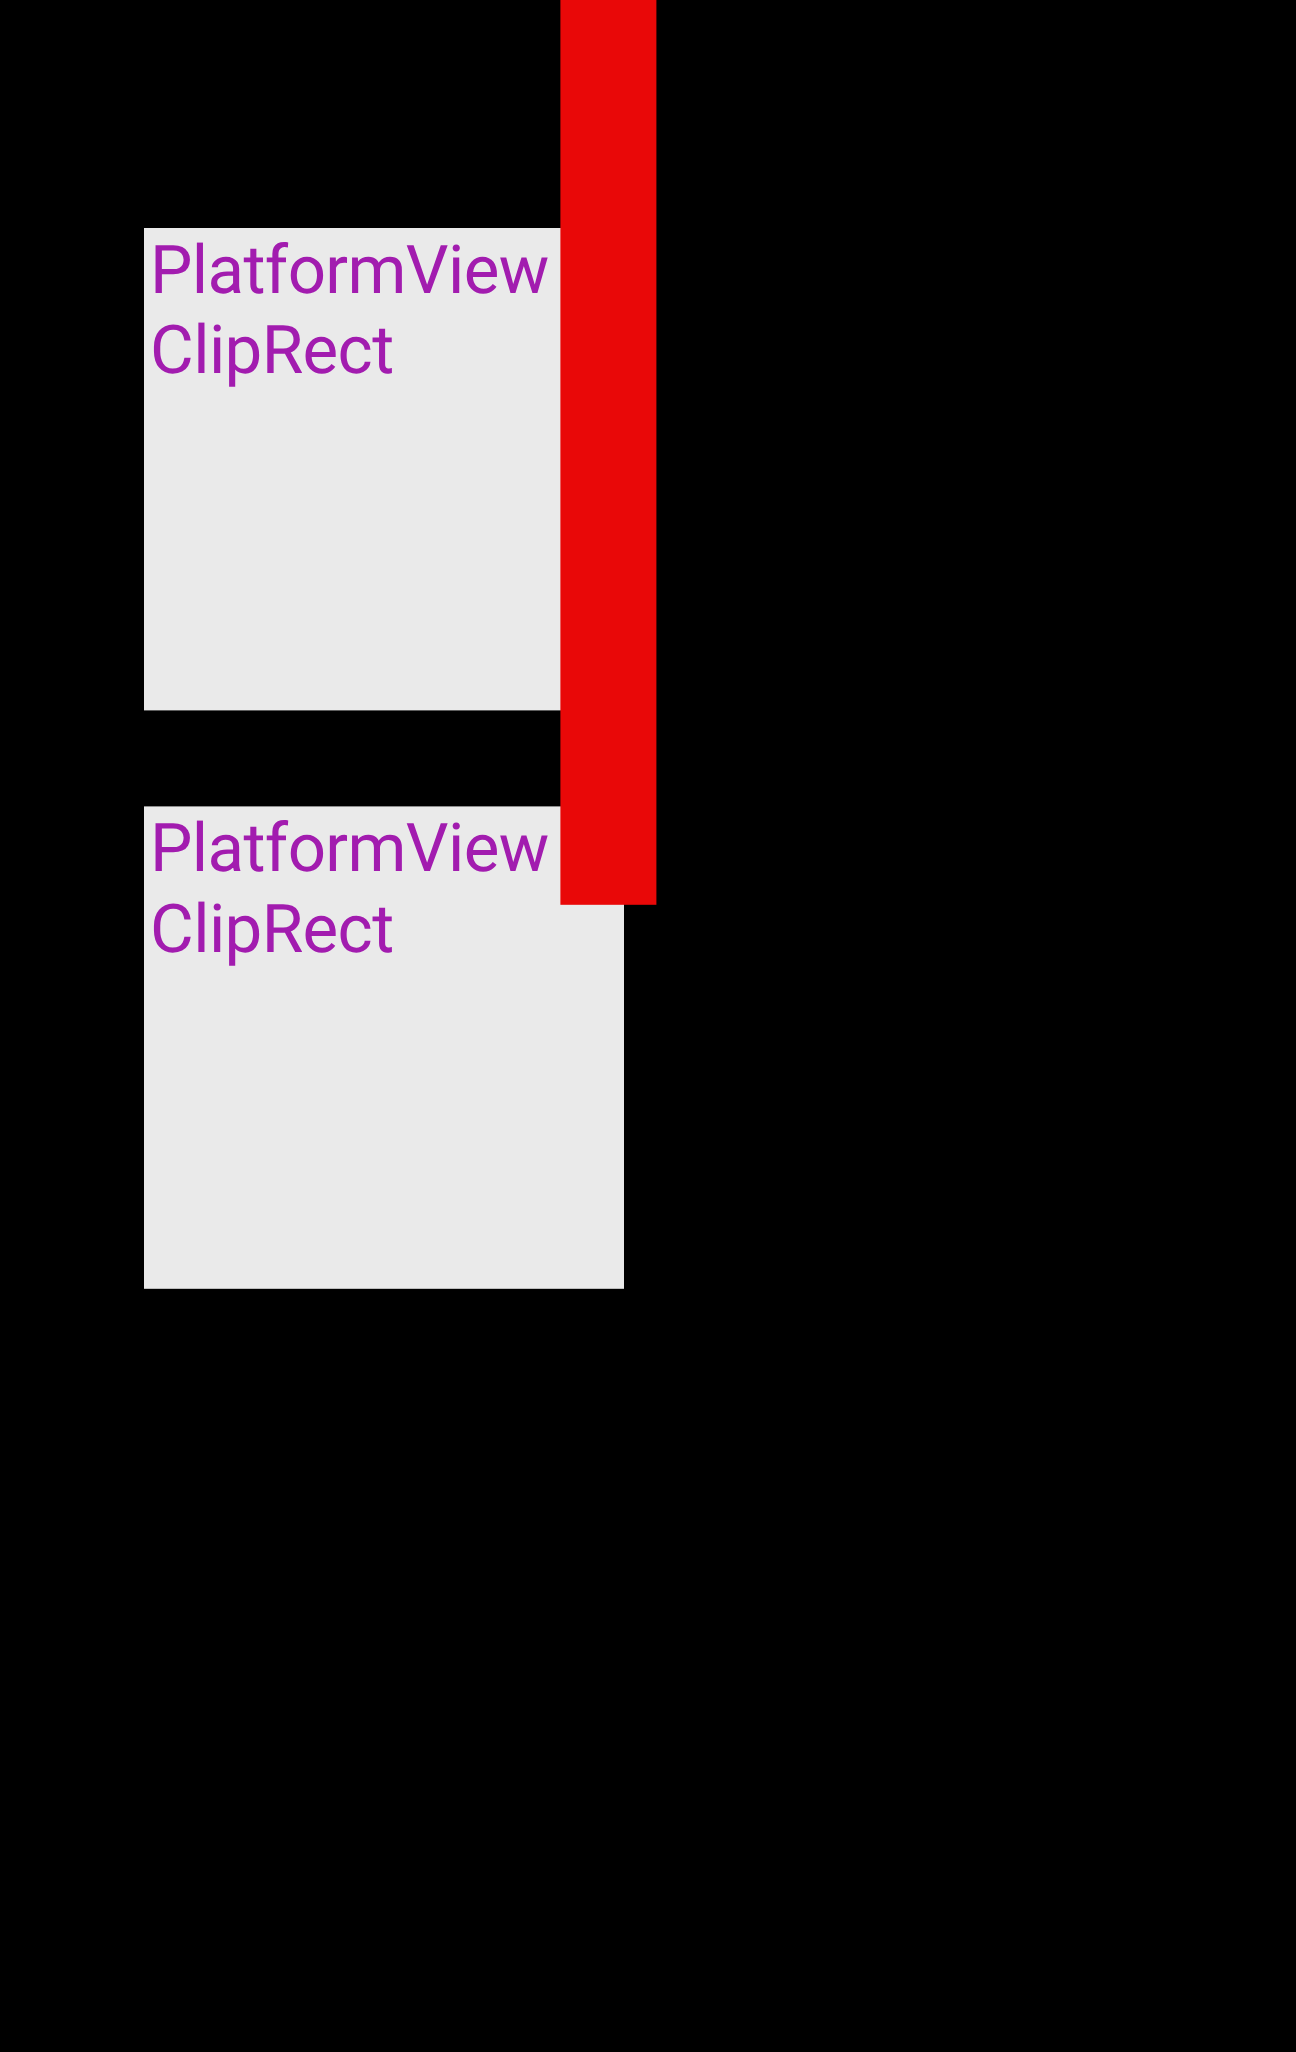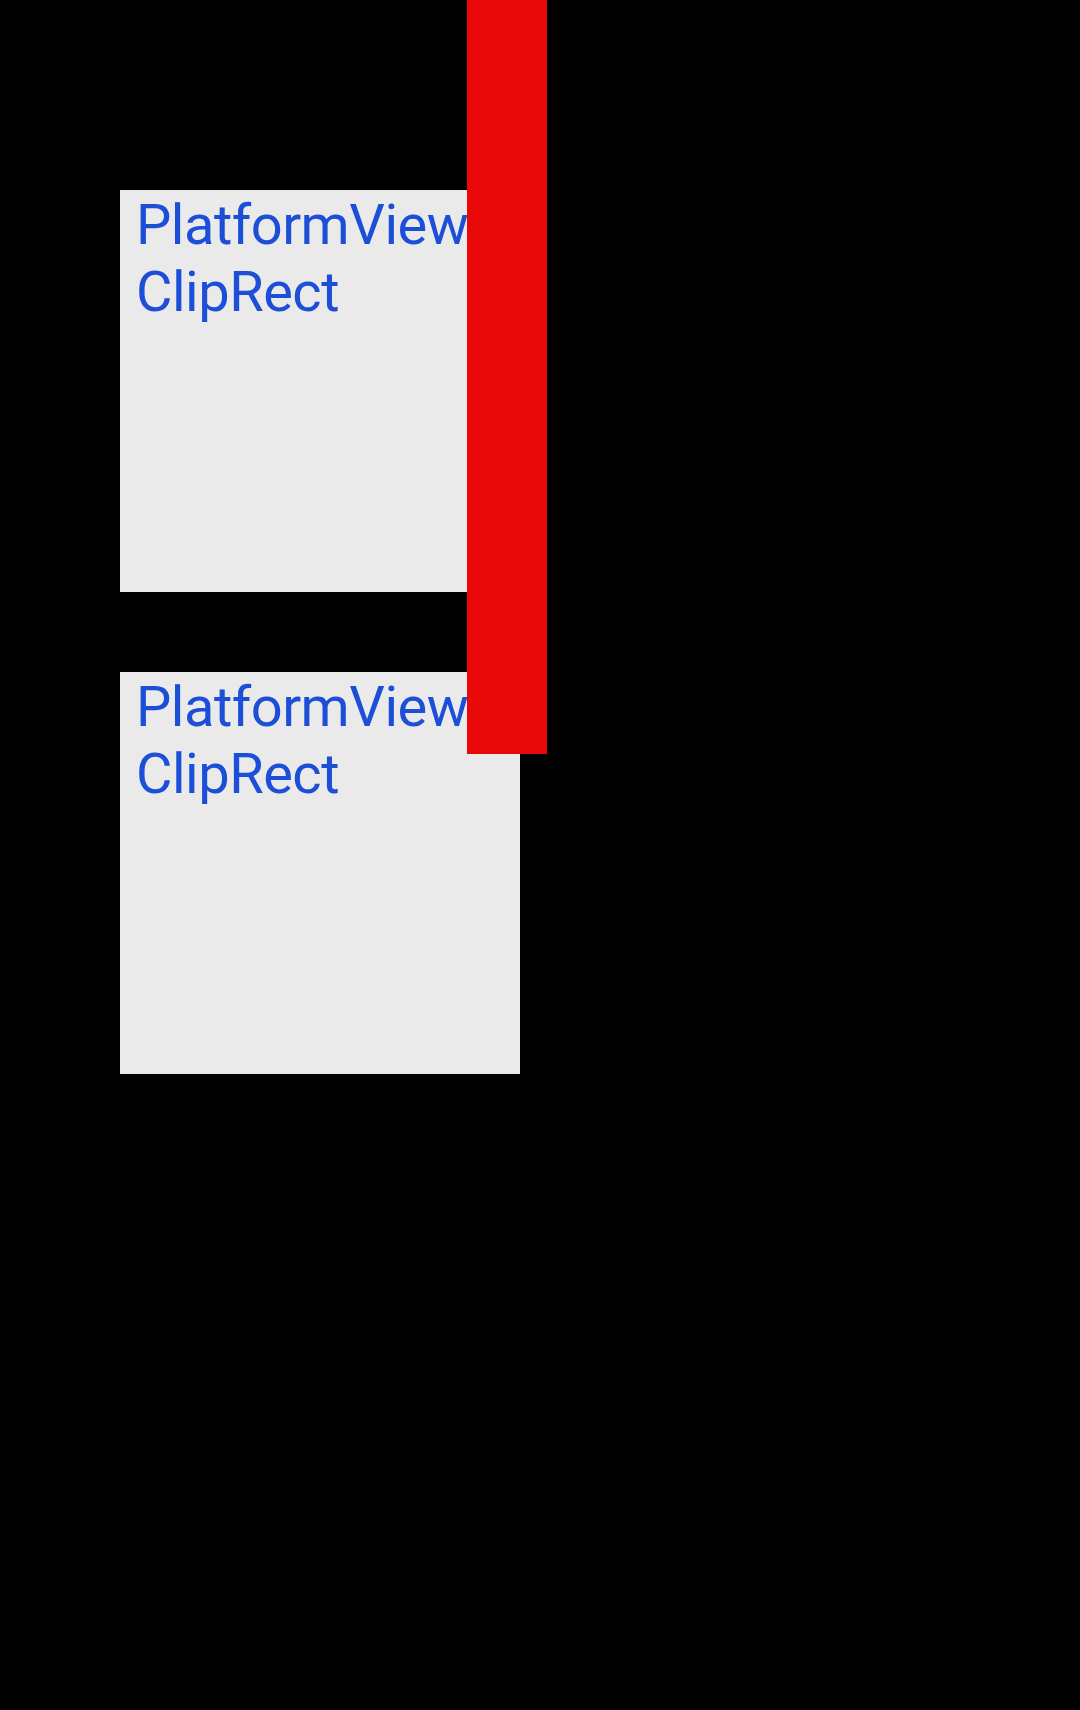--- a/index.html
+++ b/index.html
@@ -25,26 +25,26 @@
       width: 400px;
       height: 402px;
     }
     .box-2 {
       left: 120px;
       top: 672px;
       width: 400px;
       height: 402px;
     }
     .box-label {
-      color: #1d4ed8;
+      color: #a21caf;
       font-size: 56px;
       line-height: 1.2;
       font-weight: 400;
       letter-spacing: -0.5px;
-      padding-left: 16px;
+      padding-left: 5px;
       padding-top: 2px;
     }
     .red-bar {
       position: absolute;
       left: 467px;
       top: 0px;
       width: 80px;
       height: 754px;
       background: #E90808;
     }

